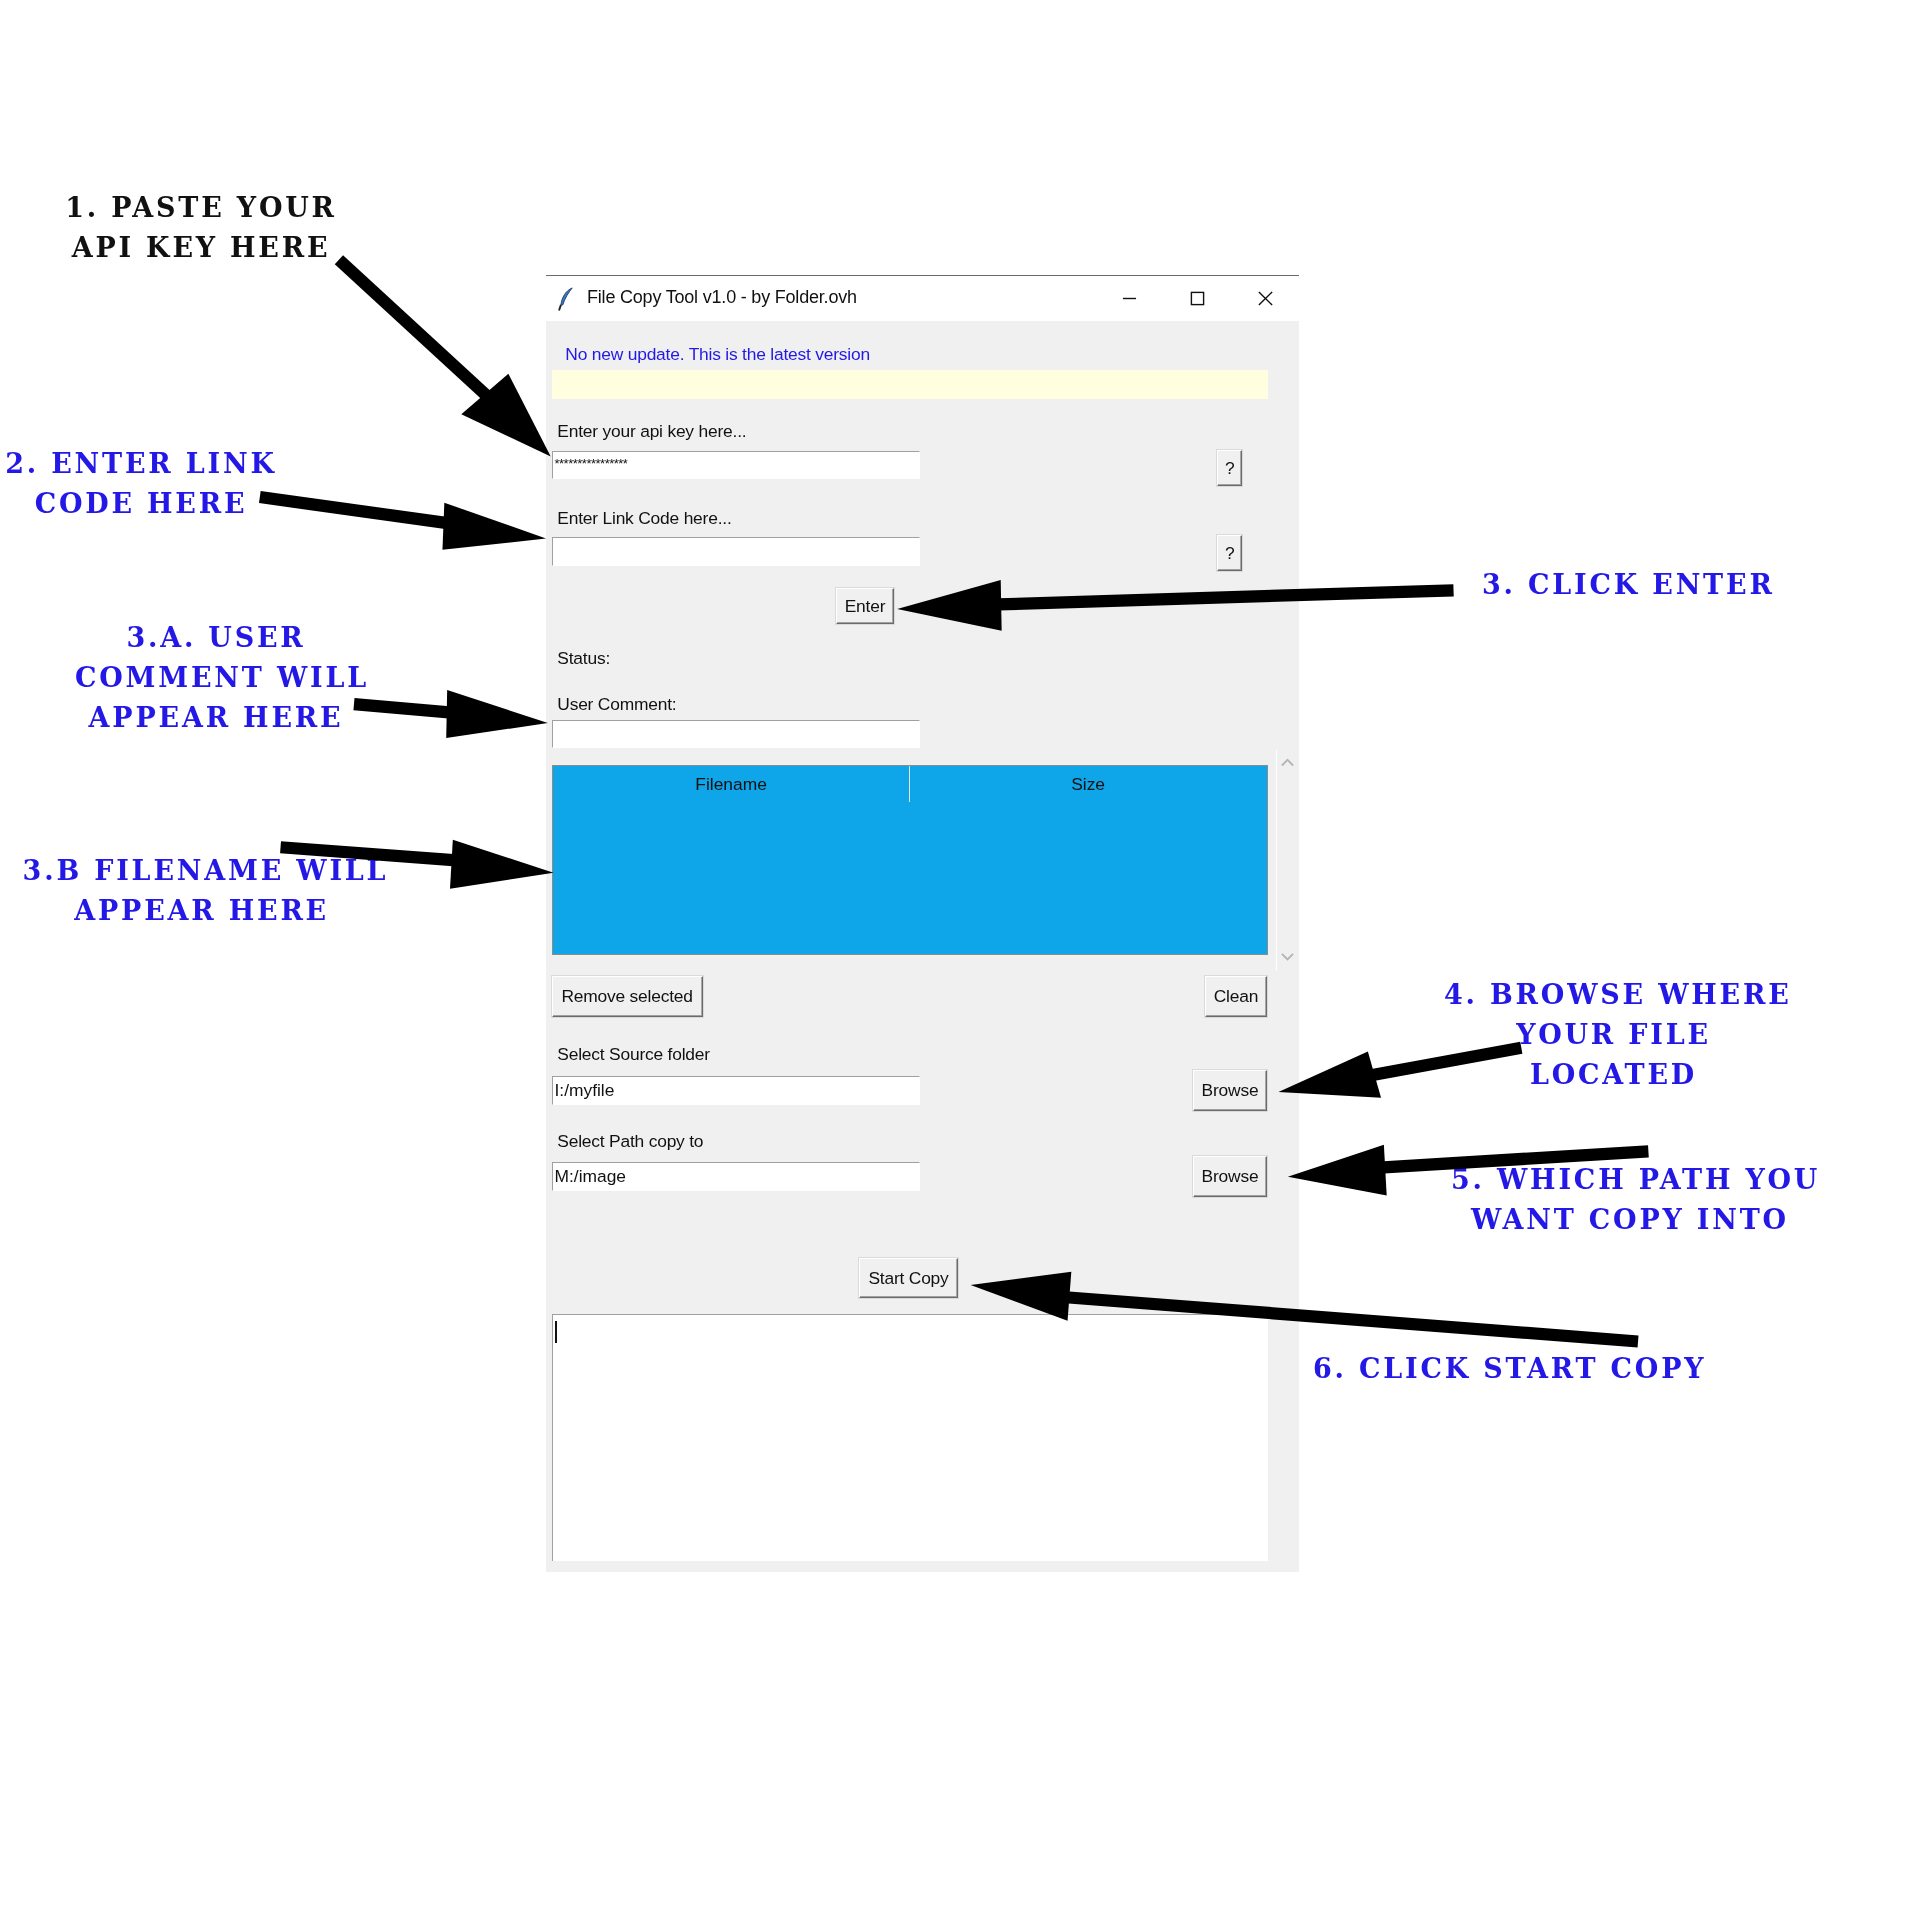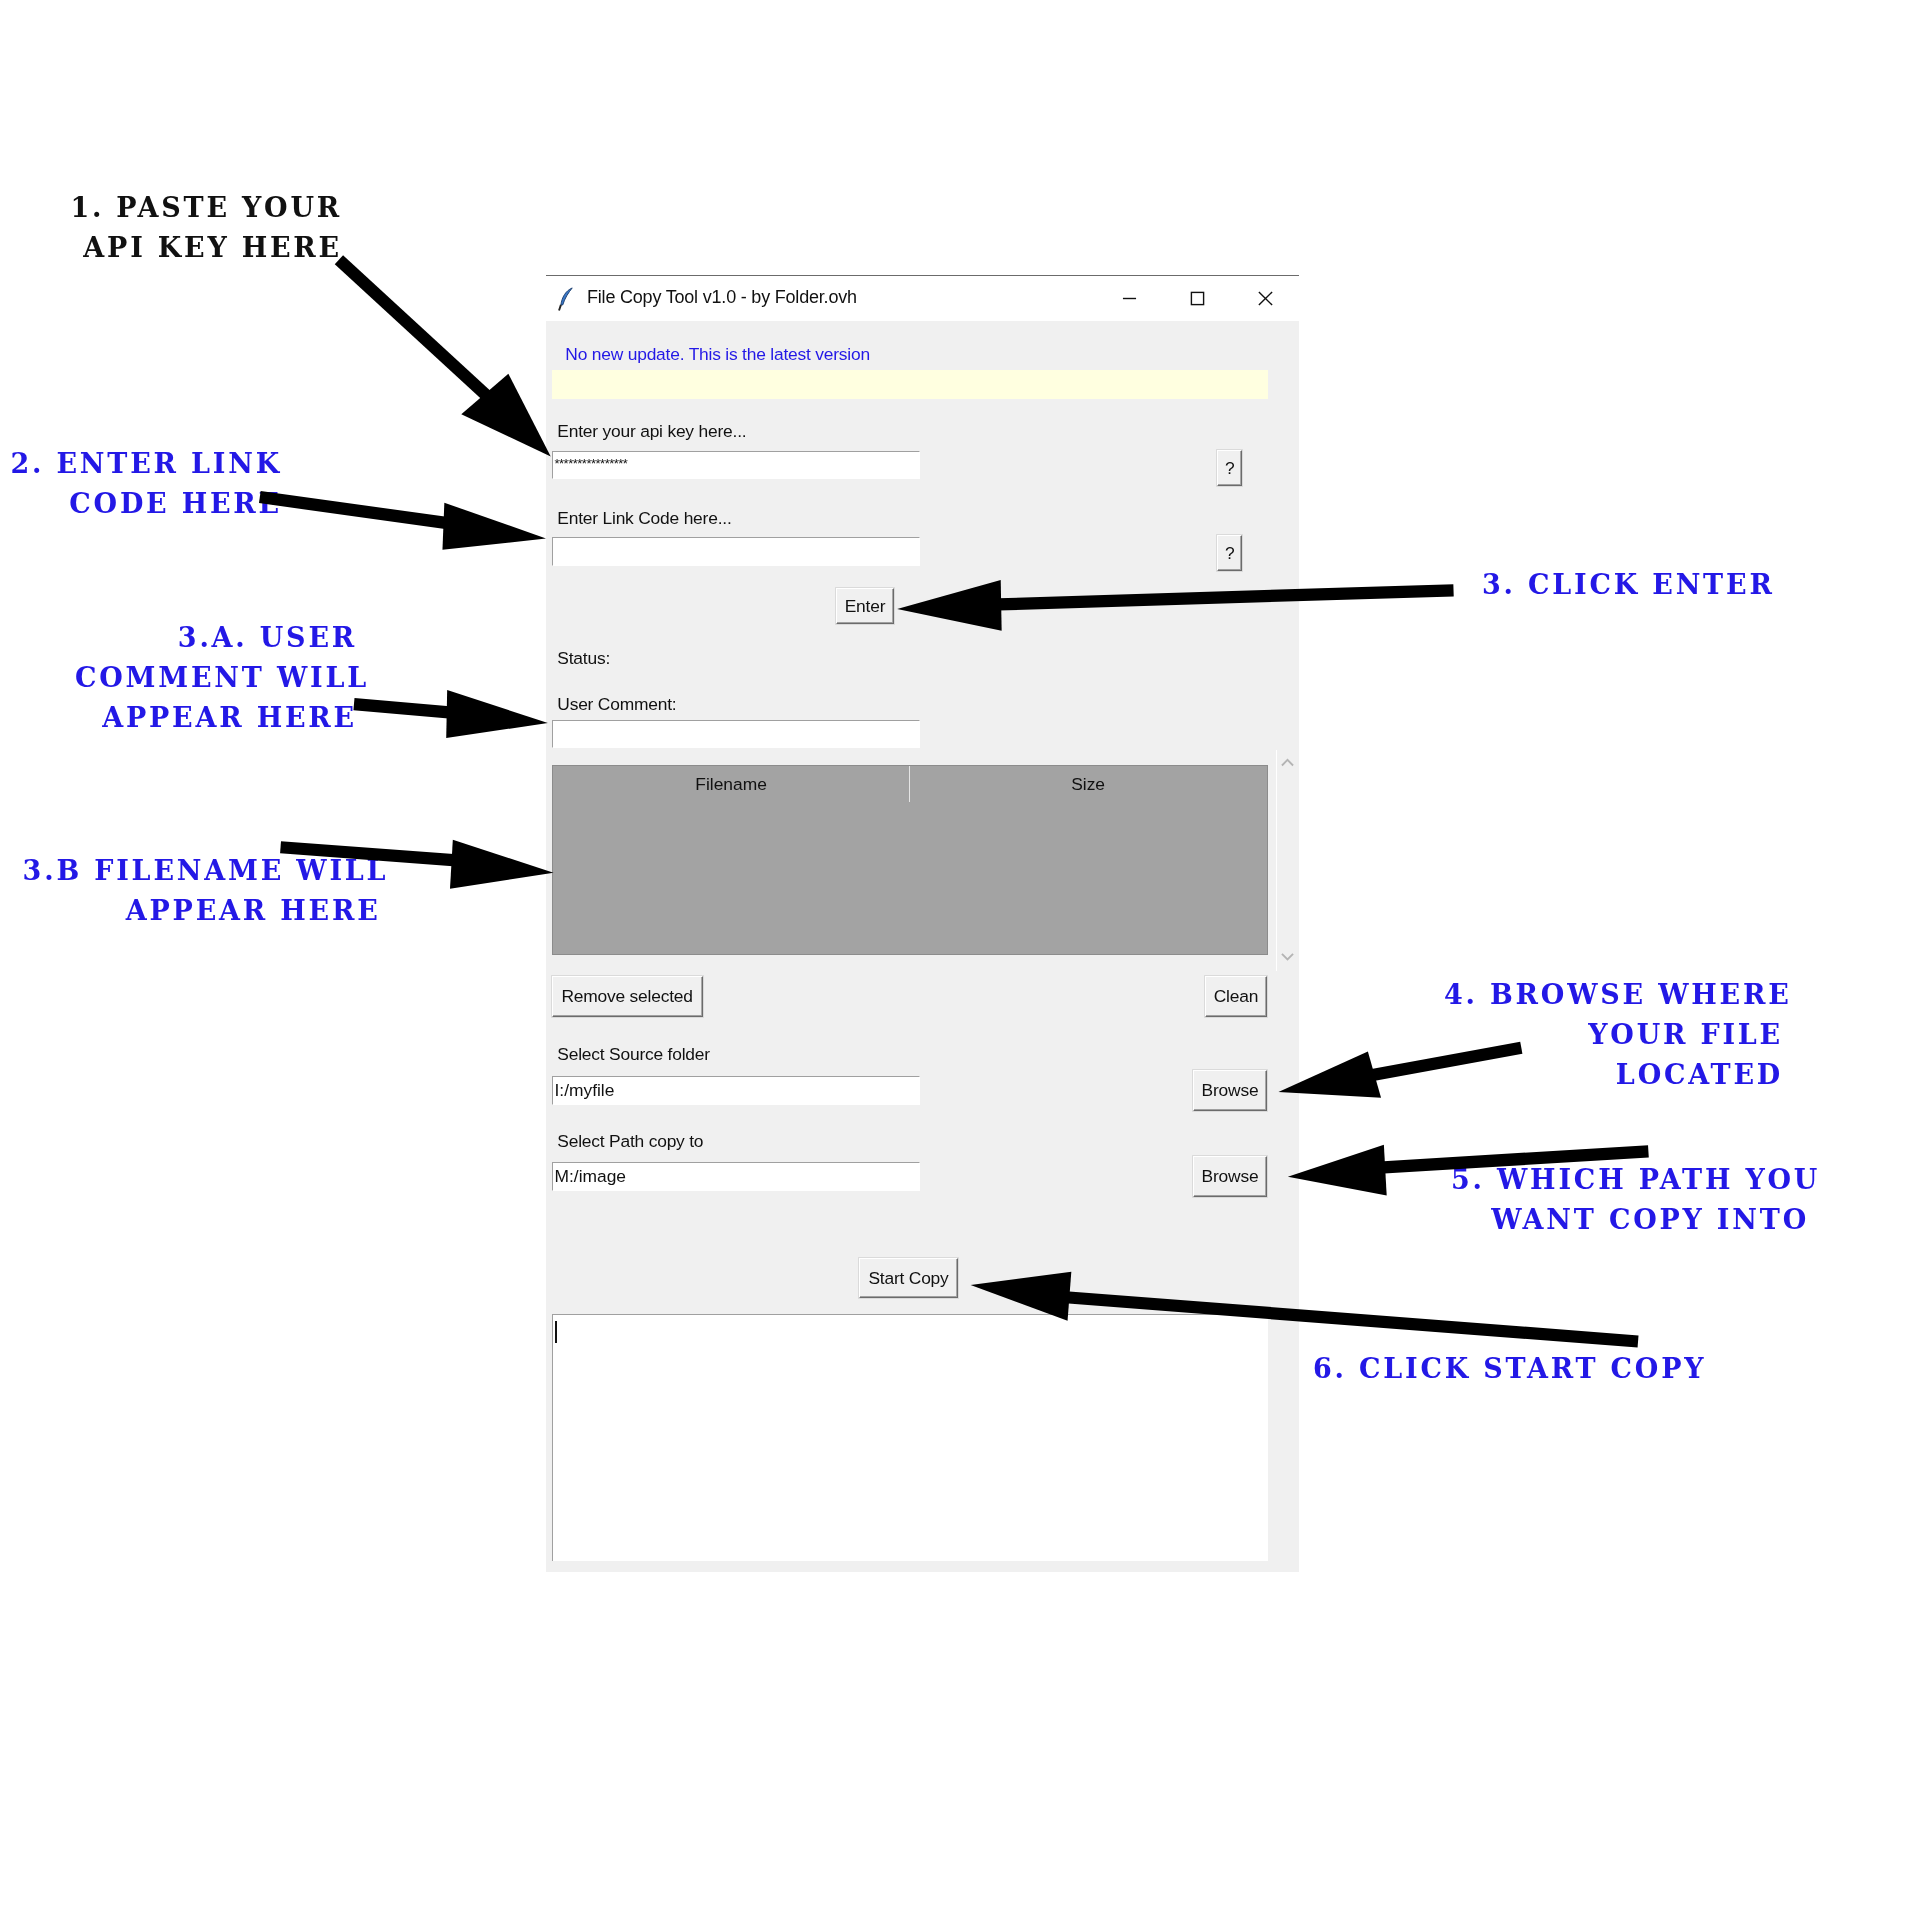--- a/index.html
+++ b/index.html
@@ -11,21 +11,21 @@
     .abs { position: absolute; }
 
     
     .note {
       position: absolute;
       font-family: "DejaVu Serif", "Liberation Serif", serif;
       font-weight: bold;
       font-size: 27px;
       letter-spacing: 2.8px;
       line-height: 40px;
-      text-align: right;
+      text-align: center;
       white-space: nowrap;
     }
     .note.black { color: #111111; }
     .note.blue { color: #2318e6; }
     .note span { display: block; }
     #arrows { position: absolute; left: 0; top: 0; width: 1928px; height: 1928px; pointer-events: none; z-index: 5; }
 
     
     .window {
       position: absolute; left: 546px; top: 275px; width: 753px; height: 1297px;
@@ -71,21 +71,21 @@
       border-right: 1.9px solid #6b6b6b; border-bottom: 1.9px solid #6b6b6b;
       box-shadow: inset -0.9px -0.9px 0 #a0a0a0, 0 0 0 0.9px #d8d8d8;
       font-family: "Liberation Sans", sans-serif; font-size: 17.4px; color: #111;
       display: flex; align-items: center; justify-content: center;
       letter-spacing: -0.2px; cursor: default;
     }
 
     .yellowbar { position: absolute; background: #ffffe0; }
 
     .tree {
-      position: absolute; background: #a3a3a3; box-sizing: border-box;
+      position: absolute; background: #0ea5e9; box-sizing: border-box;
       border: 1.9px solid #8c8c8c;
     }
     .tree-head {
       position: absolute; left: 0; top: 0; height: 36px; display: flex; width: 100%;
     }
     .tree-col {
       flex: 1; display: flex; align-items: center; justify-content: center;
       font-family: "Liberation Sans", sans-serif; font-size: 17.4px; color: #111;
       position: relative;
     }

